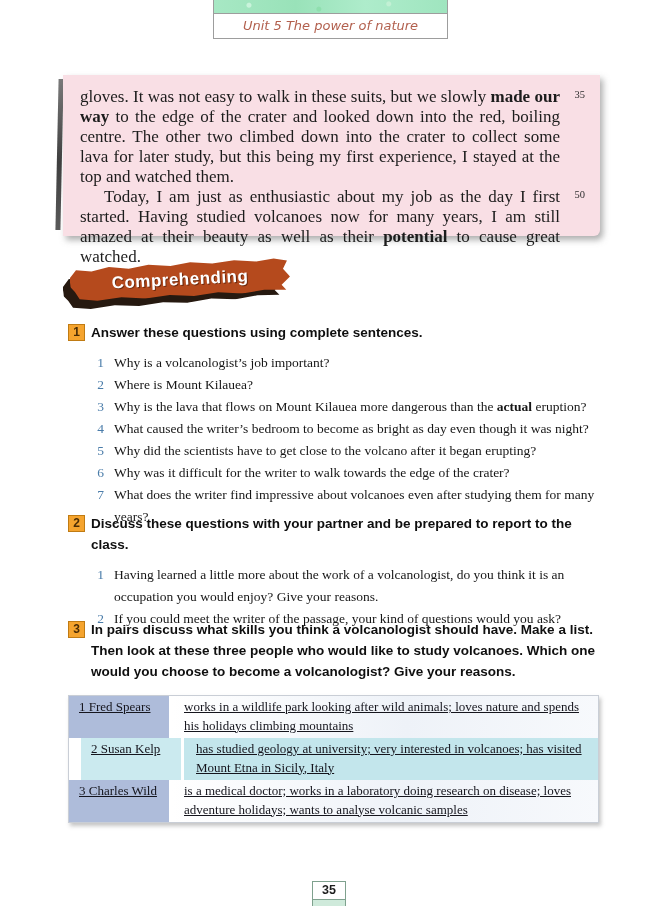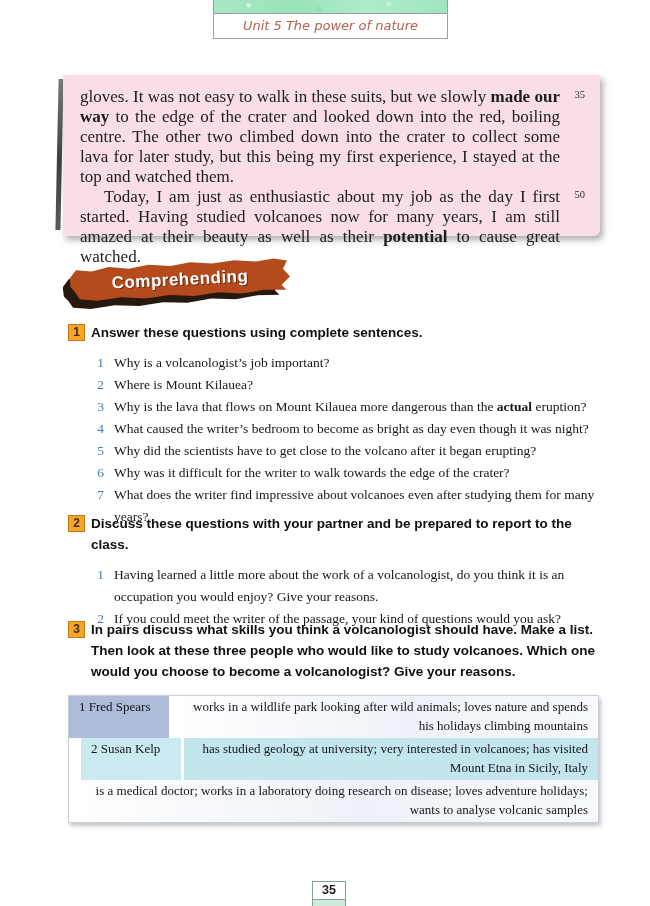--- a/index.html
+++ b/index.html
@@ -148,30 +148,29 @@
   .people-table {
     position: absolute;
     left: 68px; top: 695px;
     width: 531px;
     border: 1px solid #c9ced6;
     box-shadow: 2px 3px 4px rgba(110,110,110,0.4);
     font-size: 13px;
     line-height: 18.5px;
     color: #15151d;
   }
-  .trow { display: flex; }
+  .trow { display: flex; text-decoration: underline; }
   .tcell-name {
     flex: 0 0 100px;
     padding: 2px 4px 3px 10px;
   }
   .tcell-desc {
     flex: 1;
     padding: 2px 10px 3px 12px;
     border-left: 3px solid #ffffff;
-    text-align: right;
   }
   .row-blue .tcell-name { background: #aebcda; }
   .row-blue .tcell-desc { background: linear-gradient(90deg, #ffffff 0%, #eef2f8 55%, #f7f9fc 100%); }
   .row-cyan .tcell-name { background: #cbeaef; margin-left: 12px; }
   .row-cyan .tcell-desc { background: #c3e6ec; }
 
   
   .footer {
     position: absolute;
     left: 312px; top: 881px;
@@ -280,20 +279,21 @@
   <div class="people-table">
     <div class="trow row-blue">
       <div class="tcell-name">1 Fred Spears</div>
       <div class="tcell-desc">works in a wildlife park looking after wild animals; loves nature and spends his holidays climbing mountains</div>
     </div>
     <div class="trow row-cyan">
       <div class="tcell-name">2 Susan Kelp</div>
       <div class="tcell-desc">has studied geology at university; very interested in volcanoes; has visited Mount Etna in Sicily, Italy</div>
     </div>
     <div class="trow row-blue">
+      <div class="tcell-name">3 Charles Wild</div>
       <div class="tcell-desc">is a medical doctor; works in a laboratory doing research on disease; loves adventure holidays; wants to analyse volcanic samples</div>
     </div>
   </div>
 
   <div class="footer">
     <div class="footer-num">35</div>
     <div class="footer-green"></div>
   </div>
 
 </div>

